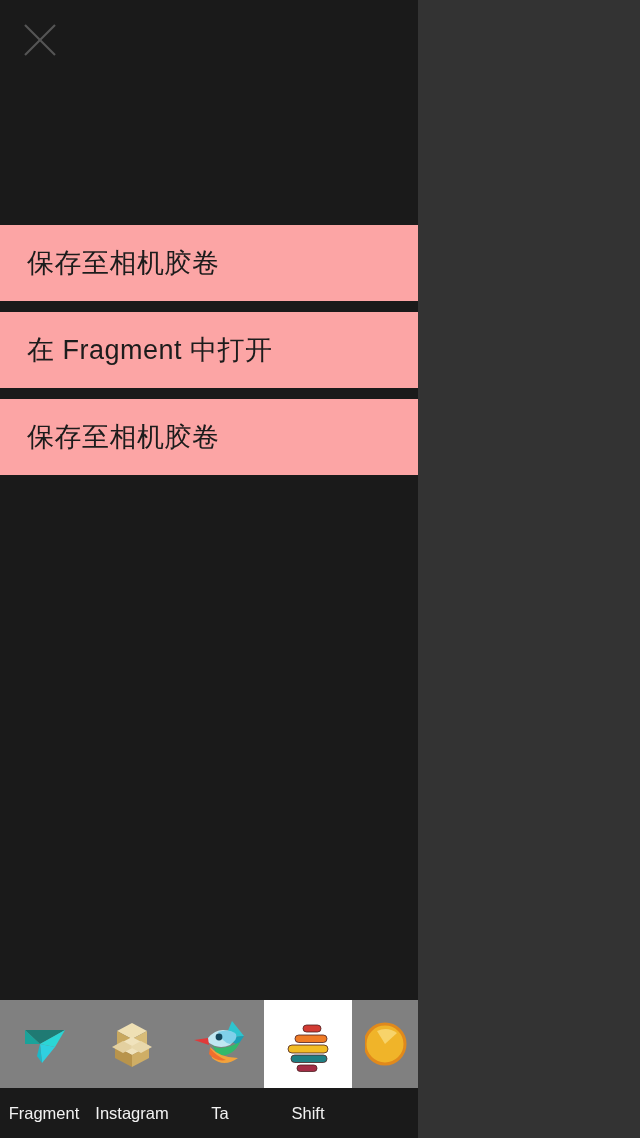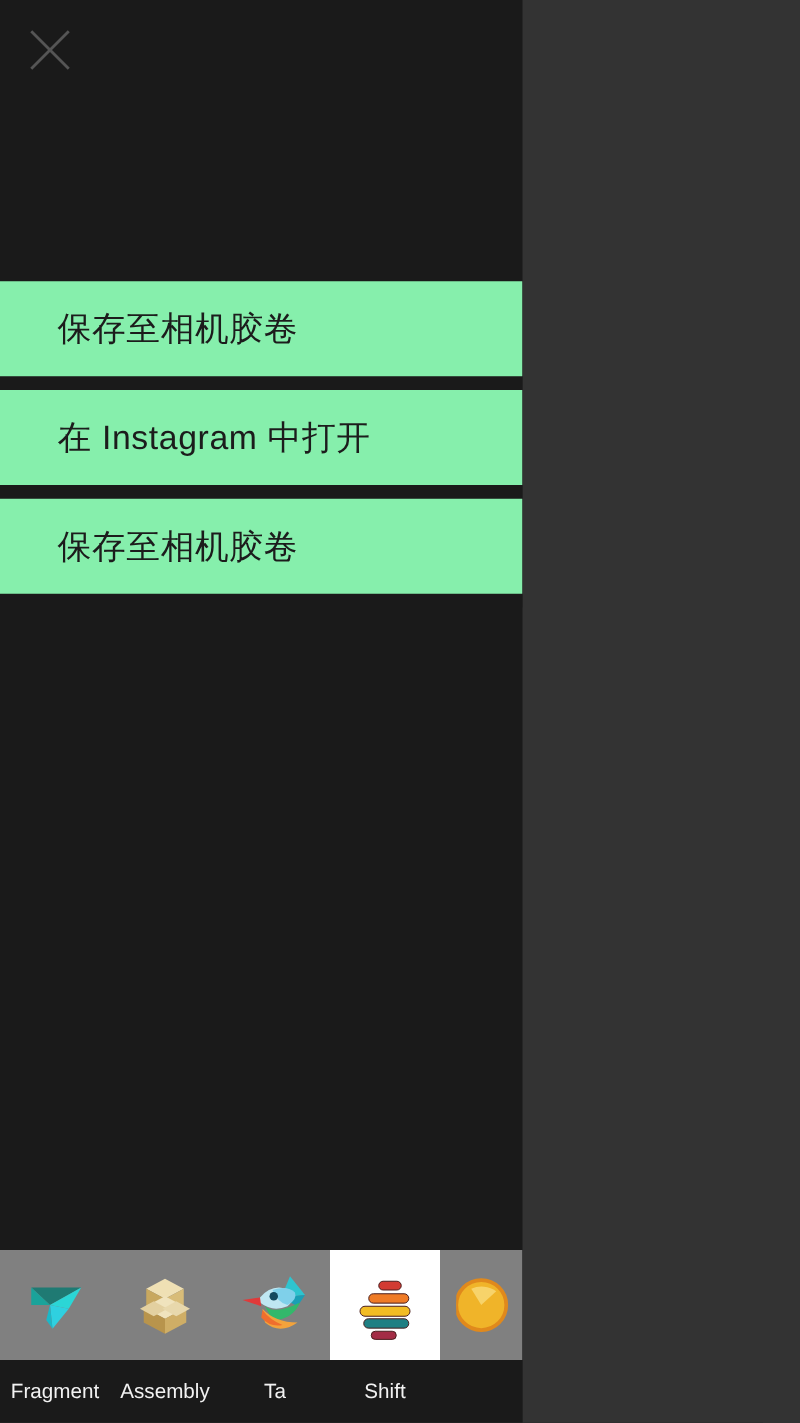--- a/index.html
+++ b/index.html
@@ -47,25 +47,25 @@
   
   #share-menu {
     position: absolute;
     left: 0;
     top: 225px;
     width: 418px;
   }
   .menu-item {
     position: relative;
     height: 76px;
-    background: #86efac;
+    background: #fca5a5;
     display: flex;
     align-items: center;
     box-sizing: border-box;
-    padding-left: 46px;
+    padding-left: 27px;
     cursor: pointer;
   }
   .menu-sep {
     height: 11px;
     background: #1a1a1a;
   }
   .menu-label {
     font-size: 27px;
     color: #1c1c1c;
     letter-spacing: 0.5px;
@@ -174,21 +174,21 @@
       <line x1="37" y1="7" x2="7" y2="37" stroke="#555555" stroke-width="2.2"></line>
     </svg>
   </div>
 
   <div id="share-menu">
     <div class="menu-item">
       <span class="menu-label">保存至相机胶卷</span>
     </div>
     <div class="menu-sep"></div>
     <div class="menu-item">
-      <span class="menu-label">在 Instagram 中打开</span>
+      <span class="menu-label">在 Fragment 中打开</span>
     </div>
     <div class="menu-sep"></div>
     <div class="menu-item">
       <span class="menu-label">保存至相机胶卷</span>
     </div>
     <div class="menu-sep"></div>
   </div>
 
 
   <div id="filter-strip">
@@ -260,21 +260,21 @@
         </span>
       </div>
 
     </div>
 
     <div id="filter-labels">
       <div class="label-cell">
         <span class="label-text">Fragment</span>
       </div>
       <div class="label-cell">
-        <span class="label-text">Assembly</span>
+        <span class="label-text">Instagram</span>
       </div>
       <div class="label-cell">
         <span class="label-text">Ta</span>
       </div>
       <div class="label-cell">
         <span class="label-text">Shift</span>
       </div>
     </div>
 
   </div>

